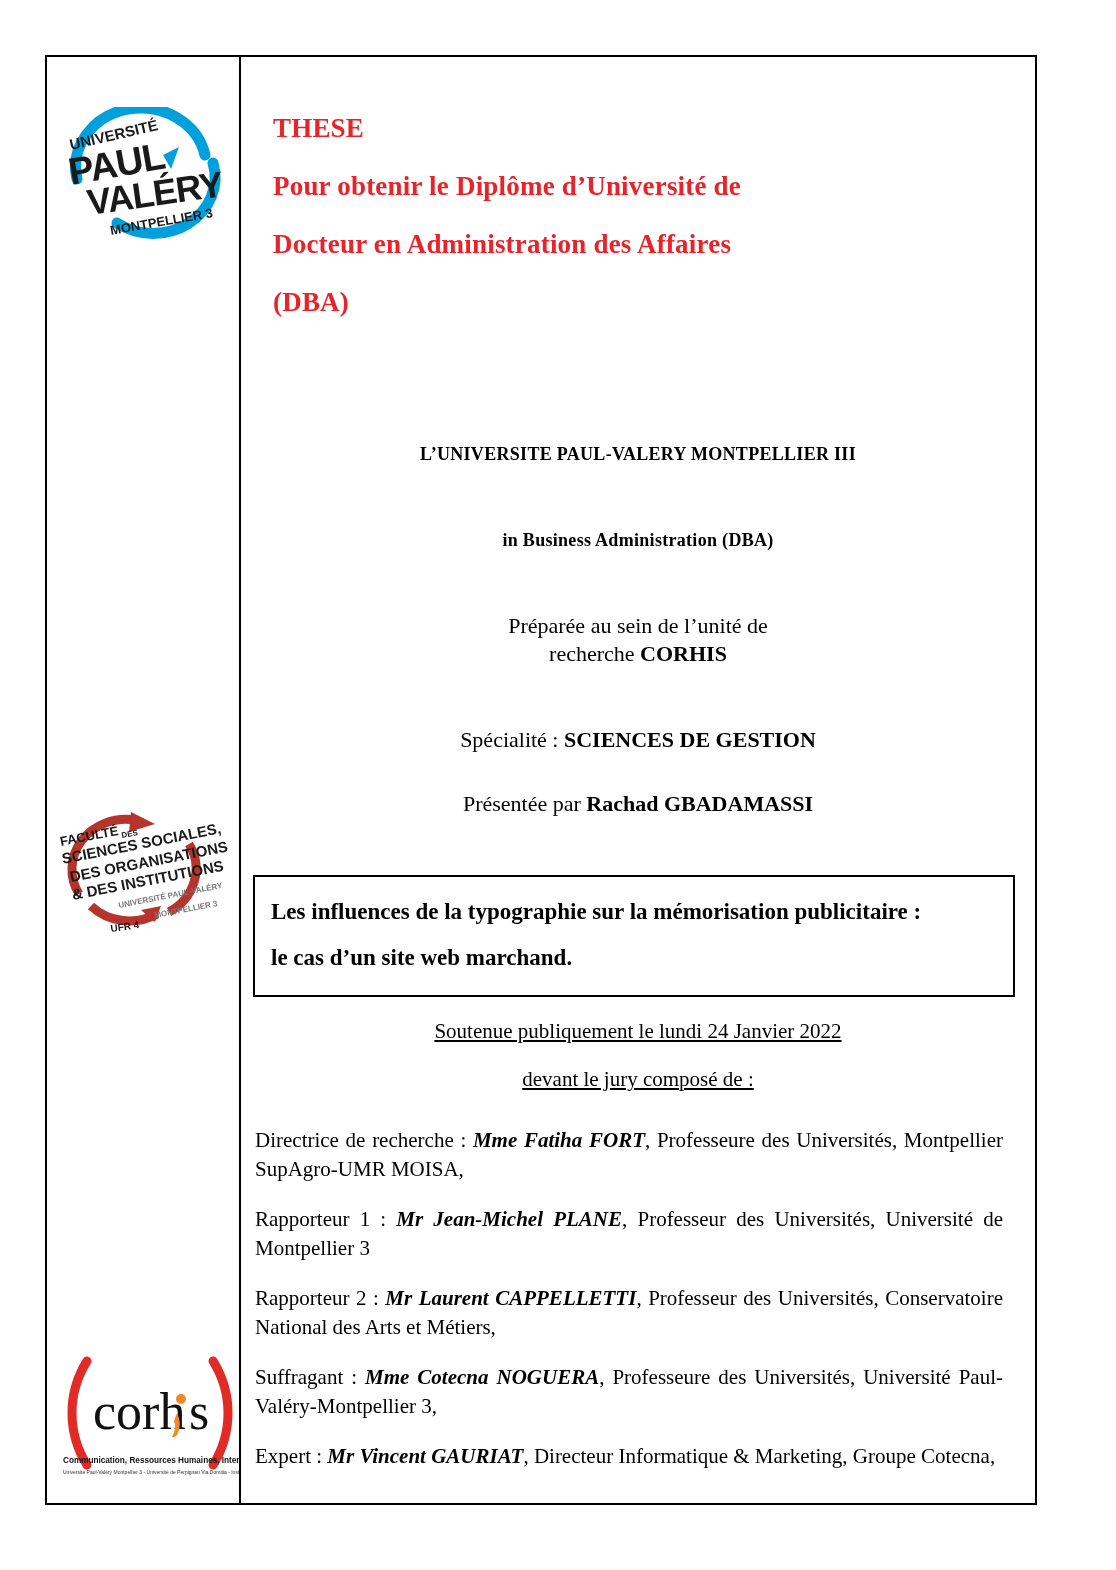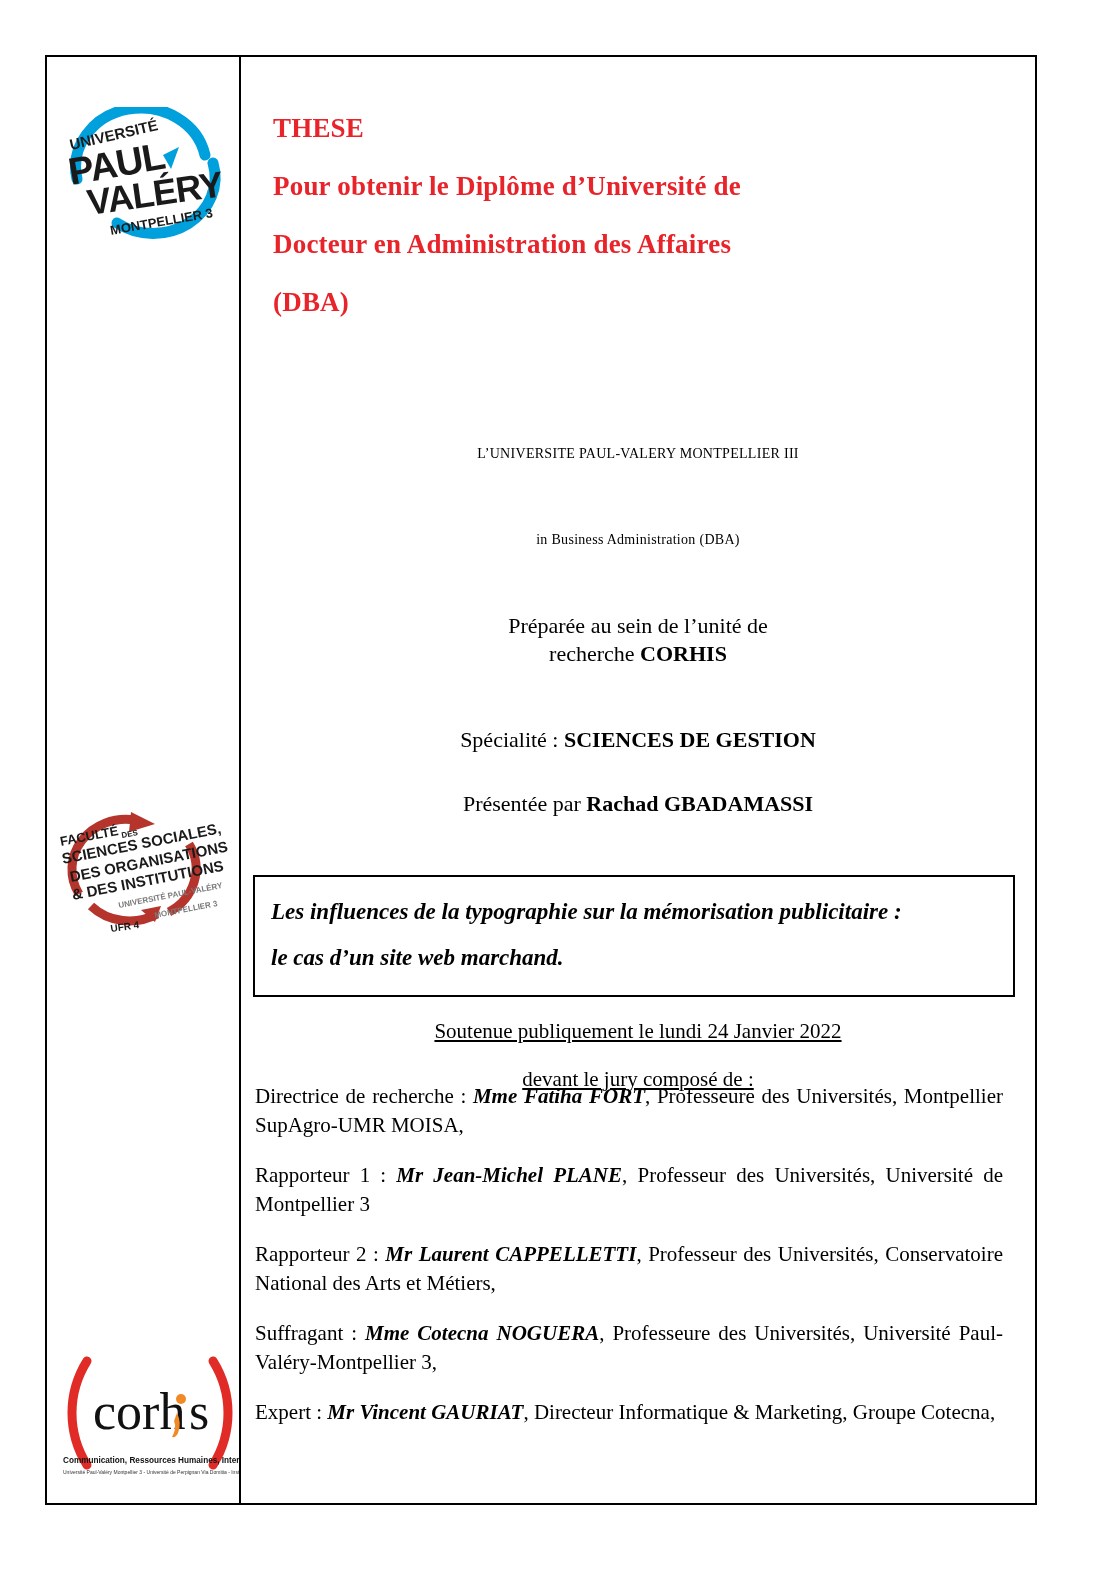--- a/index.html
+++ b/index.html
@@ -92,43 +92,42 @@
     left: 0px;
     top: 355px;
     width: 100%;
     text-align: center;
   }
   .inst-plain {
     font-size: 22px;
     line-height: 28px;
   }
   .inst-bold {
-    font-size: 14px;
-    font-weight: normal;
+    font-size: 18px;
+    font-weight: bold;
     line-height: 28px;
     letter-spacing: 0.3px;
   }
   .gap-a { height: 28px; }
   .gap-b { height: 42px; }
   .gap-c { height: 16px; }
   .gap-d { height: 58px; }
   .gap-e { height: 36px; }
 
   
   #thesis-title-box {
     position: absolute;
     left: 12px;
     top: 818px;
     width: 762px;
     border: 2px solid #000000;
     box-sizing: border-box;
     padding: 12px 16px 14px 16px;
   }
   .thesis-line {
-    font-style: italic;
     font-weight: bold;
     font-size: 23px;
     line-height: 46px;
     white-space: nowrap;
   }
 
   
   #defense-block {
     position: absolute;
     left: 0px;
@@ -139,21 +138,21 @@
   }
   .defense-line {
     font-size: 21px;
     line-height: 48px;
   }
 
   
   #jury-block {
     position: absolute;
     left: 14px;
-    top: 1004px;
+    top: 1048px;
     width: 748px;
   }
   .jury-entry {
     text-align: justify;
     text-justify: inter-word;
     font-size: 21px;
     line-height: 29px;
     margin-bottom: 18px;
   }
   .jury-entry:last-child { margin-bottom: 0; }

